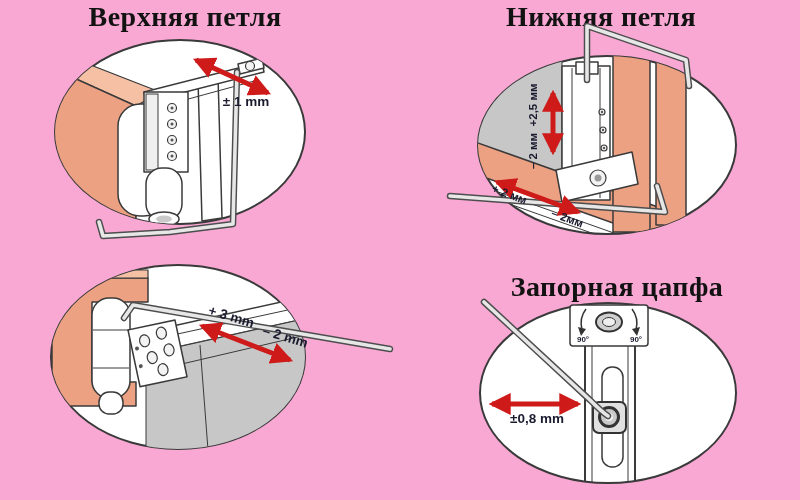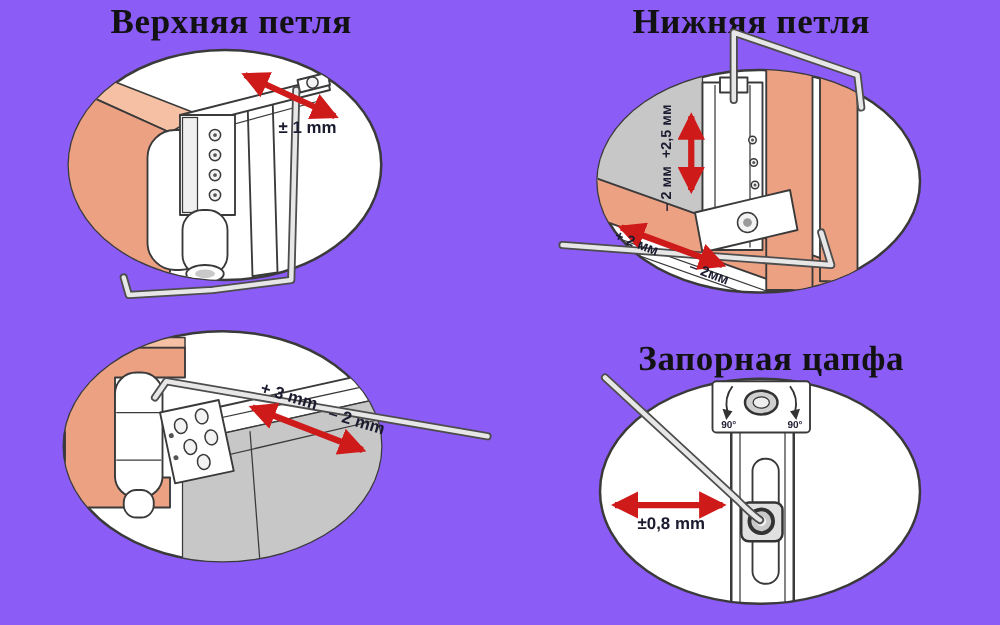--- a/index.html
+++ b/index.html
@@ -1,16 +1,16 @@
 <!DOCTYPE html>
 <html style="--salmon: #eda183; --salmon-light: #f5c0a3; --gray-panel: #c7c7c7; --red: #cf1a1a; --ink: #1b1b30; --outline: #3a3a3a; --title-ink: #121212;"><head>
 <meta charset="utf-8">
 <style>
   html,body{margin:0;padding:0;background:#fff;}
-  #stage{position:relative;width:800px;height:500px;background:#8b5cf6;overflow:hidden;
+  #stage{position:relative;width:800px;height:500px;background:#f9a8d4;overflow:hidden;
          font-family:"Liberation Sans",sans-serif;}
   svg{display:block}
   .title{font-family:"Liberation Serif",serif;font-weight:bold;font-size:28px;
          fill:var(--title-ink);letter-spacing:.5px;text-anchor:middle;}
   .meas{font-family:"Liberation Sans",sans-serif;font-weight:bold;font-size:13.5px;
         fill:var(--ink);text-anchor:middle;}
   .meas-sm{font-family:"Liberation Sans",sans-serif;font-weight:bold;font-size:11.5px;
         fill:var(--ink);text-anchor:middle;}
   .deg{font-family:"Liberation Sans",sans-serif;font-weight:bold;font-size:8px;
         fill:var(--ink);text-anchor:middle;}

